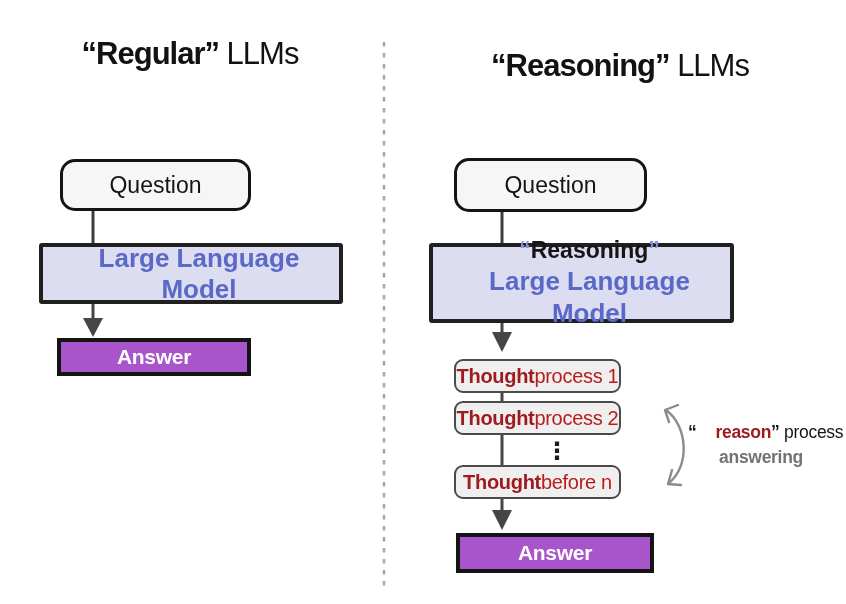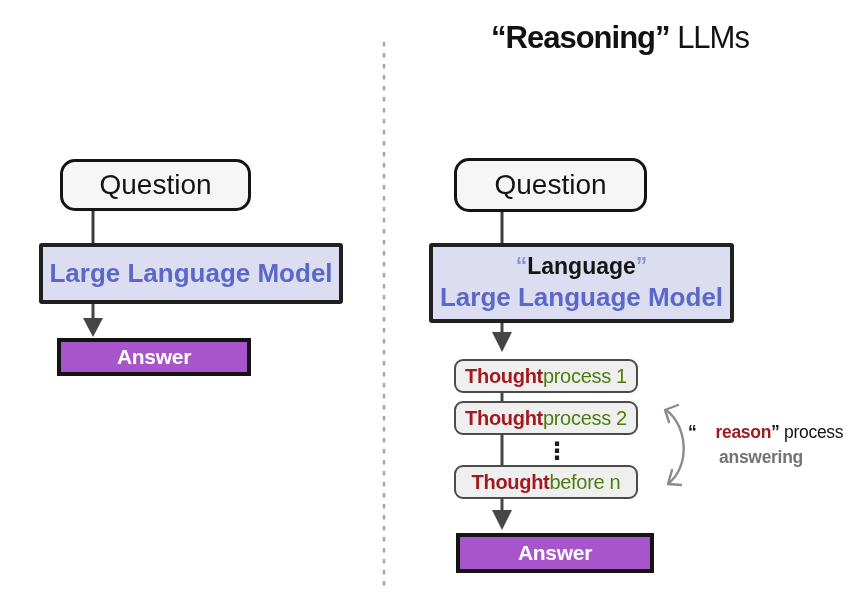--- a/index.html
+++ b/index.html
@@ -6,49 +6,49 @@
   .canvas{
     position:relative;width:846px;height:604px;background:#ffffff;
     font-family:"Liberation Sans","DejaVu Sans",sans-serif;overflow:hidden;
   }
   .overlay{position:absolute;left:0;top:0;width:846px;height:604px;pointer-events:none;}
   .abs{position:absolute;box-sizing:border-box;}
   .ctr{display:flex;align-items:center;justify-content:center;}
   .title{font-size:31px;letter-spacing:-1px;color:#121212;text-align:center;white-space:nowrap;}
   .title .b{font-weight:bold;}
   .title-left{left:30px;top:36px;width:320px;}
-  .title-right{left:450px;top:20px;width:340px;}
+  .title-right{left:450px;top:48px;width:340px;}
   .qbox{
     background:#f6f6f6;border:3.5px solid #141414;border-radius:15px;
-    font-size:28px;font-weight:500;color:#141414;
+    font-size:23px;font-weight:500;color:#141414;
   }
   .qbox-left{left:60px;top:159px;width:191px;height:52px;}
   .qbox-right{left:454px;top:158px;width:193px;height:54px;}
   .mbox{
     background:#dcddf1;border:4px solid #202020;border-radius:3px;
-    color:#5a68c8;font-weight:600;text-align:center;
+    color:#5a68c8;font-weight:600;text-align:center;padding-left:16px;
   }
   .mbox-left{left:39px;top:243px;width:304px;height:61px;font-size:26px;}
   .mbox-right{left:429px;top:243px;width:305px;height:80px;flex-direction:column;line-height:1.25;}
   .mbox-right .line1{font-size:23px;font-weight:bold;color:#151515;}
   .mbox-right .line1 .q{color:#8a94de;}
   .mbox-right .line2{font-size:26px;font-weight:600;color:#5a68c8;}
   .abox{
     background:#a855cb;border:4px solid #141414;border-radius:0;
     color:#ffffff;font-size:21px;font-weight:bold;letter-spacing:-0.3px;
   }
   .abox-left{left:57px;top:338px;width:194px;height:38px;}
   .abox-right{left:456px;top:533px;width:198px;height:40px;}
   .tbox{
-    left:454px;width:184px;height:34px;
+    left:454px;width:167px;height:34px;
     background:#efefef;border:2.5px solid #4b4b4b;border-radius:9px;
     font-size:20px;letter-spacing:-0.3px;white-space:nowrap;
   }
   .tbox .tword{font-weight:800;color:#a01b20;}
-  .tbox .trest{font-weight:500;color:#4d7c0f;}
+  .tbox .trest{font-weight:500;color:#b91c1c;}
   .tbox1{top:359px;} .tbox2{top:401px;} .tboxn{top:465px;}
   .dots{left:544px;top:436px;width:26px;height:30px;font-size:24px;font-weight:bold;color:#1c1c1c;line-height:30px;text-align:center;}
   .note{left:688px;top:420px;width:146px;text-align:center;font-size:17.5px;line-height:1.4;color:#141414;letter-spacing:-0.3px;white-space:nowrap;}
   .note .rq{font-weight:bold;color:#141414;}
   .note .reason{font-weight:bold;color:#a01b20;margin-left:19px;}
   .note .answering{font-weight:bold;color:#737373;}
 </style>
 </head>
 <body>
 
@@ -76,37 +76,38 @@
       <polygon points="492,510 512,510 502,530" fill="#464646"></polygon>
     </g>
 
     <g stroke="#8b8b8b" stroke-width="2.4" fill="none" stroke-linecap="round" stroke-linejoin="round">
       <path d="M666,410 C688,426 690,466 669,483"></path>
       <polyline points="678,405 665,410 669,422"></polyline>
       <polyline points="681,485 668,484 672,470"></polyline>
     </g>
   </svg>
 
+  <div class="abs title title-left"><span class="b">“Regular”</span><span> LLMs</span></div>
   <div class="abs title title-right"><span class="b">“Reasoning”</span><span> LLMs</span></div>
 
   <div class="abs ctr qbox qbox-left">
       <span>Question</span>
     </div>
   <div class="abs ctr mbox mbox-left">
       <span>Large Language Model</span>
     </div>
   <div class="abs ctr abox abox-left">
       <span>Answer</span>
     </div>
 
   <div class="abs ctr qbox qbox-right">
       <span>Question</span>
     </div>
   <div class="abs ctr mbox mbox-right">
-    <div class="line1"><span class="q">“</span><span>Language</span><span class="q">”</span></div>
+    <div class="line1"><span class="q">“</span><span>Reasoning</span><span class="q">”</span></div>
     <div class="line2">Large Language Model</div>
   </div>
 
   <div class="abs ctr tbox tbox1">
       <span class="tword">Thought</span>
       <span class="trest"> process 1</span>
     </div>
   <div class="abs ctr tbox tbox2">
       <span class="tword">Thought</span>
       <span class="trest"> process 2</span>

